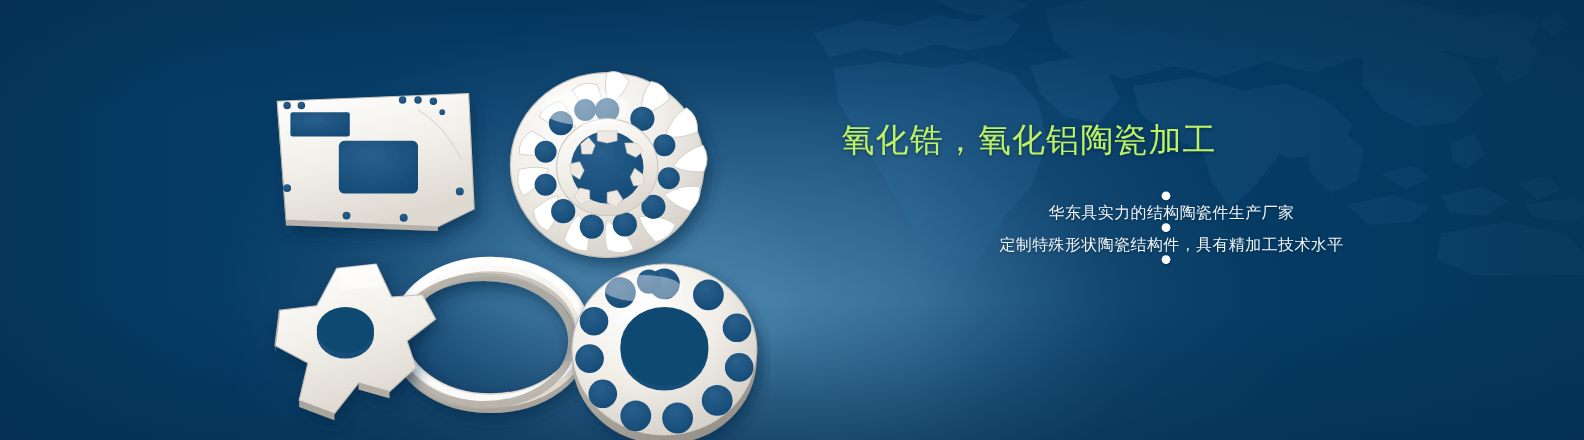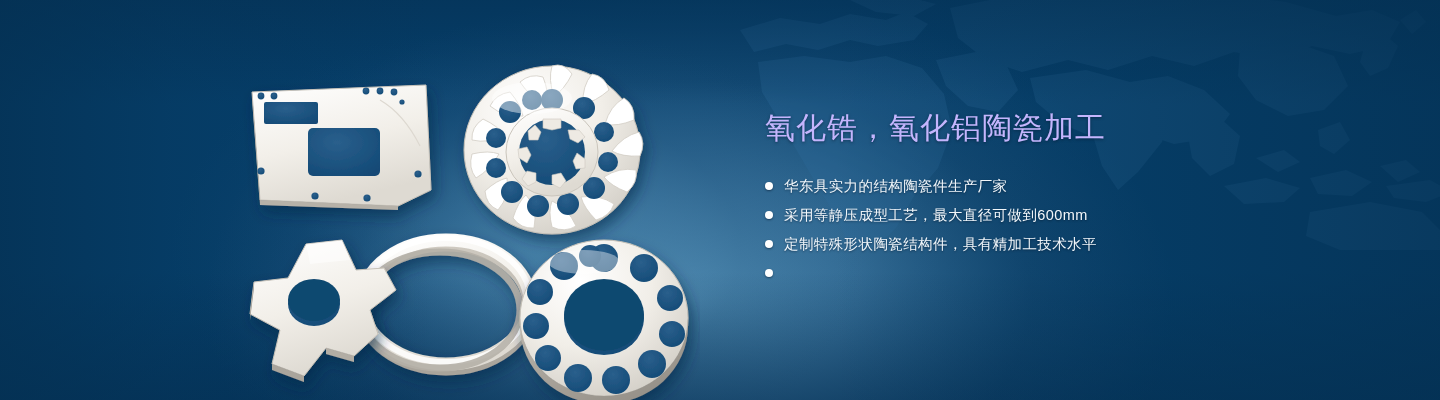--- a/index.html
+++ b/index.html
@@ -88,37 +88,38 @@
   
   .copy {
     position: absolute;
     left: 765px;
     top: 108px;
     width: 600px;
   }
   .headline {
     font-size: 30px;
     line-height: 40px;
-    color: #c4b5fd;
+    color: #bef264;
     letter-spacing: 1px;
     font-weight: normal;
     margin: 0 0 26px 0;
     text-shadow: 0 1px 3px rgba(0,20,40,0.55);
     white-space: nowrap;
   }
   .bullets {
     list-style: none;
     margin: 0;
     padding: 0;
   }
   .bullet-row {
     display: flex;
     align-items: center;
     height: 24px;
     margin-bottom: 5px;
+    flex-direction: column;
   }
   .bullet-dot {
     flex: 0 0 auto;
     width: 8px;
     height: 8px;
     border-radius: 50%;
     background: #ffffff;
     margin-right: 11px;
     box-shadow: 0 1px 2px rgba(0,20,40,0.5);
   }
@@ -340,24 +341,20 @@
   <div class="copy">
     <h1 class="headline">氧化锆，氧化铝陶瓷加工</h1>
 
     <ul class="bullets">
       <li class="bullet-row">
         <span class="bullet-dot"></span>
         <span class="bullet-text">华东具实力的结构陶瓷件生产厂家</span>
       </li>
       <li class="bullet-row">
         <span class="bullet-dot"></span>
-        <span class="bullet-text">采用等静压成型工艺，最大直径可做到600mm</span>
-      </li>
-      <li class="bullet-row">
-        <span class="bullet-dot"></span>
         <span class="bullet-text">定制特殊形状陶瓷结构件，具有精加工技术水平</span>
       </li>
       <li class="bullet-row">
         <span class="bullet-dot"></span>
       </li>
     </ul>
   </div>
 
 </div>
 

